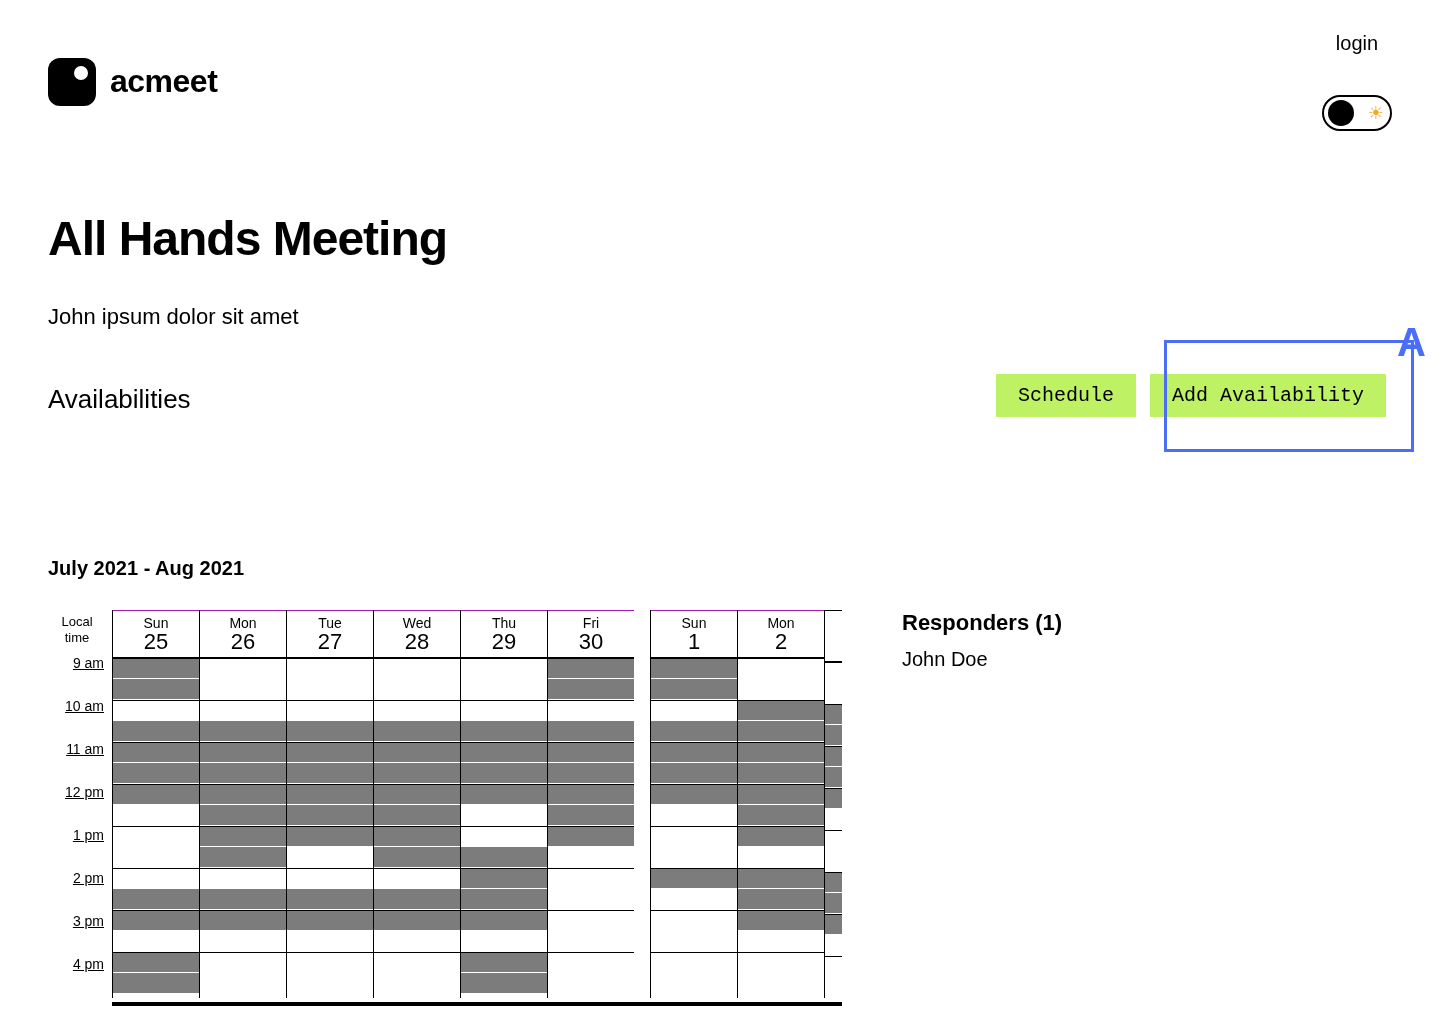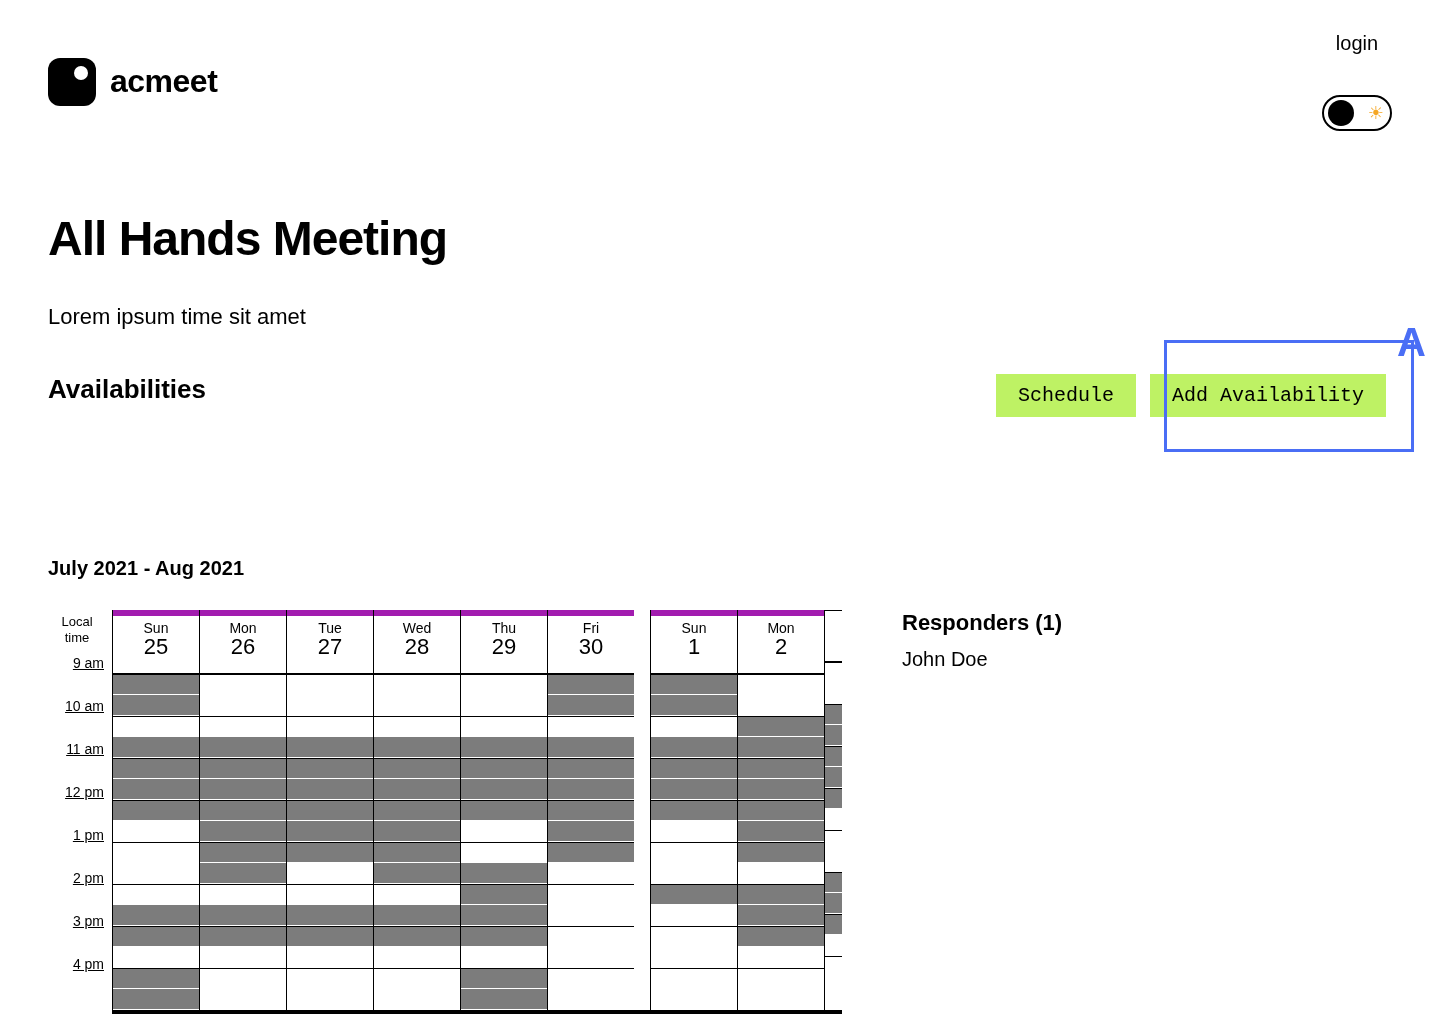--- a/index.html
+++ b/index.html
@@ -38,21 +38,21 @@
     background: #000; border-radius: 50%;
   }
   .theme-toggle .sun {
     position: absolute; right: 6px; color: #f5a623; font-size: 18px;
   }
 
   
   .page-title { font-size: 48px; font-weight: 800; margin-top: 80px; letter-spacing: -1px; }
   .page-desc { font-size: 22px; margin-top: 38px; }
   .section-row { display: flex; align-items: flex-start; justify-content: space-between; margin-top: 44px; }
-  .section-title { font-size: 26px; font-weight: 700; }
+  .section-title { font-size: 26px; font-weight: 400; margin-top: 10px; }
   .action-wrap { position: relative; padding-bottom: 40px; padding-right: 6px; }
   .action-buttons { display: flex; gap: 14px; }
   .btn {
     background: #bef264; border: none; font-size: 20px; padding: 10px 22px;
     cursor: pointer; font-family: Liberation Mono, monospace;
   }
   .annot-box {
     position: absolute; border: 3px solid #4a6ef5;
     top: -34px; right: -22px; width: 250px; height: 112px; pointer-events: none;
   }
@@ -69,21 +69,21 @@
 
   .grid { display: flex; }
   .time-col { width: 64px; }
   .tz { font-size: 13px; text-align: center; padding-right: 6px; height: 52px; line-height: 1.2; padding-top: 4px; }
   .time-label { font-size: 14px; text-align: right; padding-right: 8px; height: 43px; position: relative; top: -7px; text-decoration: underline; }
 
   .days-scroll { overflow: hidden; border-bottom: 4px solid #000; }
   .days { display: flex; }
   .day-col { width: 87px; border-left: 1px solid #000; }
   .day-col.week-gap { margin-left: 16px; }
-  .day-head { height: 64px; text-align: center; border-top: 6px solid #a21caf; border-bottom: 1px solid #000; background: #fff; }
+  .day-head { height: 48px; text-align: center; border-top: 1px solid #a21caf; border-bottom: 1px solid #000; background: #fff; }
   .day-head .dow { font-size: 14px; display: block; padding-top: 4px;}
   .day-head .num { font-size: 22px; display: block; line-height: 1; }
   .slot { height: 21px; border-bottom: 1px solid #fff; background: #fff; }
   .slot.hour-line { border-top: 1px solid #000; }
   .slot.filled { background: #7c7c7c; }
   .day-col:last-child { border-right: 1px solid #000; }
   .edge-col { width: 18px; border-left: 1px solid #000; }
   .edge-col .day-head { border-top: 1px solid #000; border-bottom: 1px solid #000; }
   .edge-col .slot { border-bottom: 1px solid #fff; }
 </style>
@@ -99,21 +99,21 @@
     <div class="top-right">
       <span class="login-link">login</span>
       <div class="theme-toggle">
         <div class="knob"></div>
         <span class="sun">☀</span>
       </div>
     </div>
   </div>
 
   <h1 class="page-title">All Hands Meeting</h1>
-  <p class="page-desc">Lorem ipsum time sit amet</p>
+  <p class="page-desc">John ipsum dolor sit amet</p>
 
   <div class="section-row">
     <h2 class="section-title">Availabilities</h2>
     <div class="action-wrap">
       <div class="action-buttons">
         <button class="btn">Schedule</button>
         <button class="btn">Add Availability</button>
       </div>
       <div class="annot-box"></div>
       <div class="annot-a">A</div>

